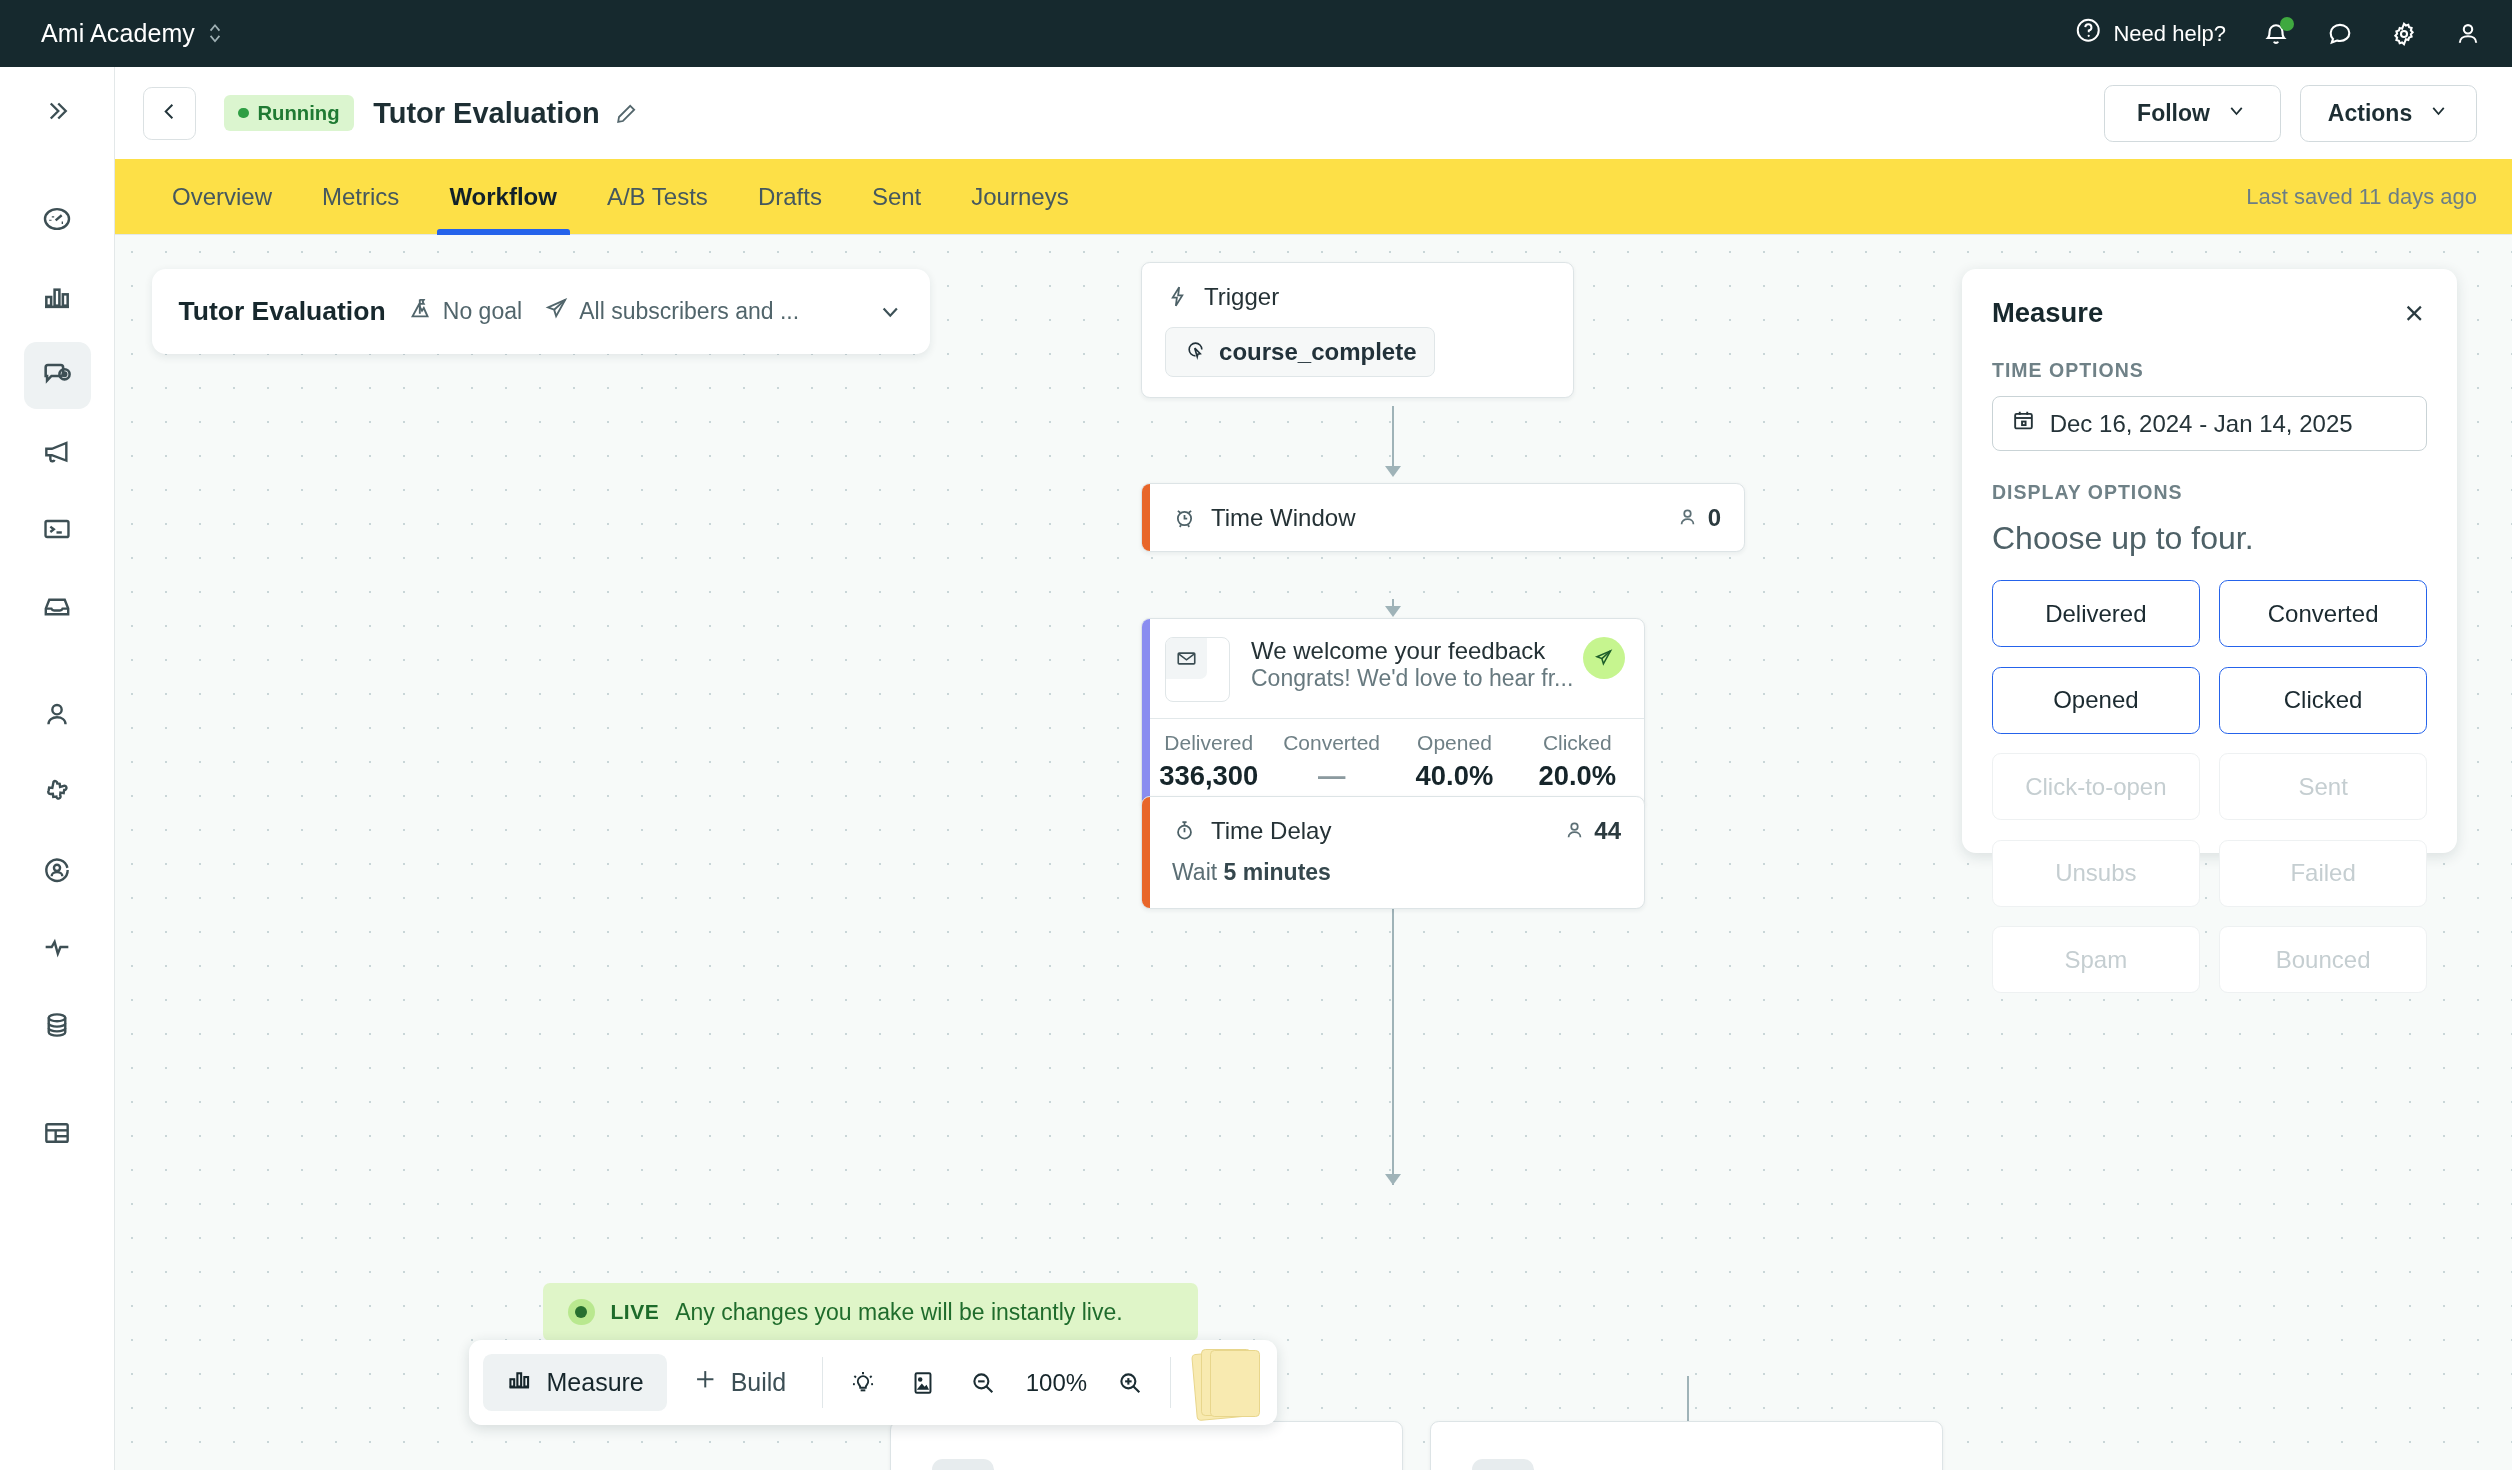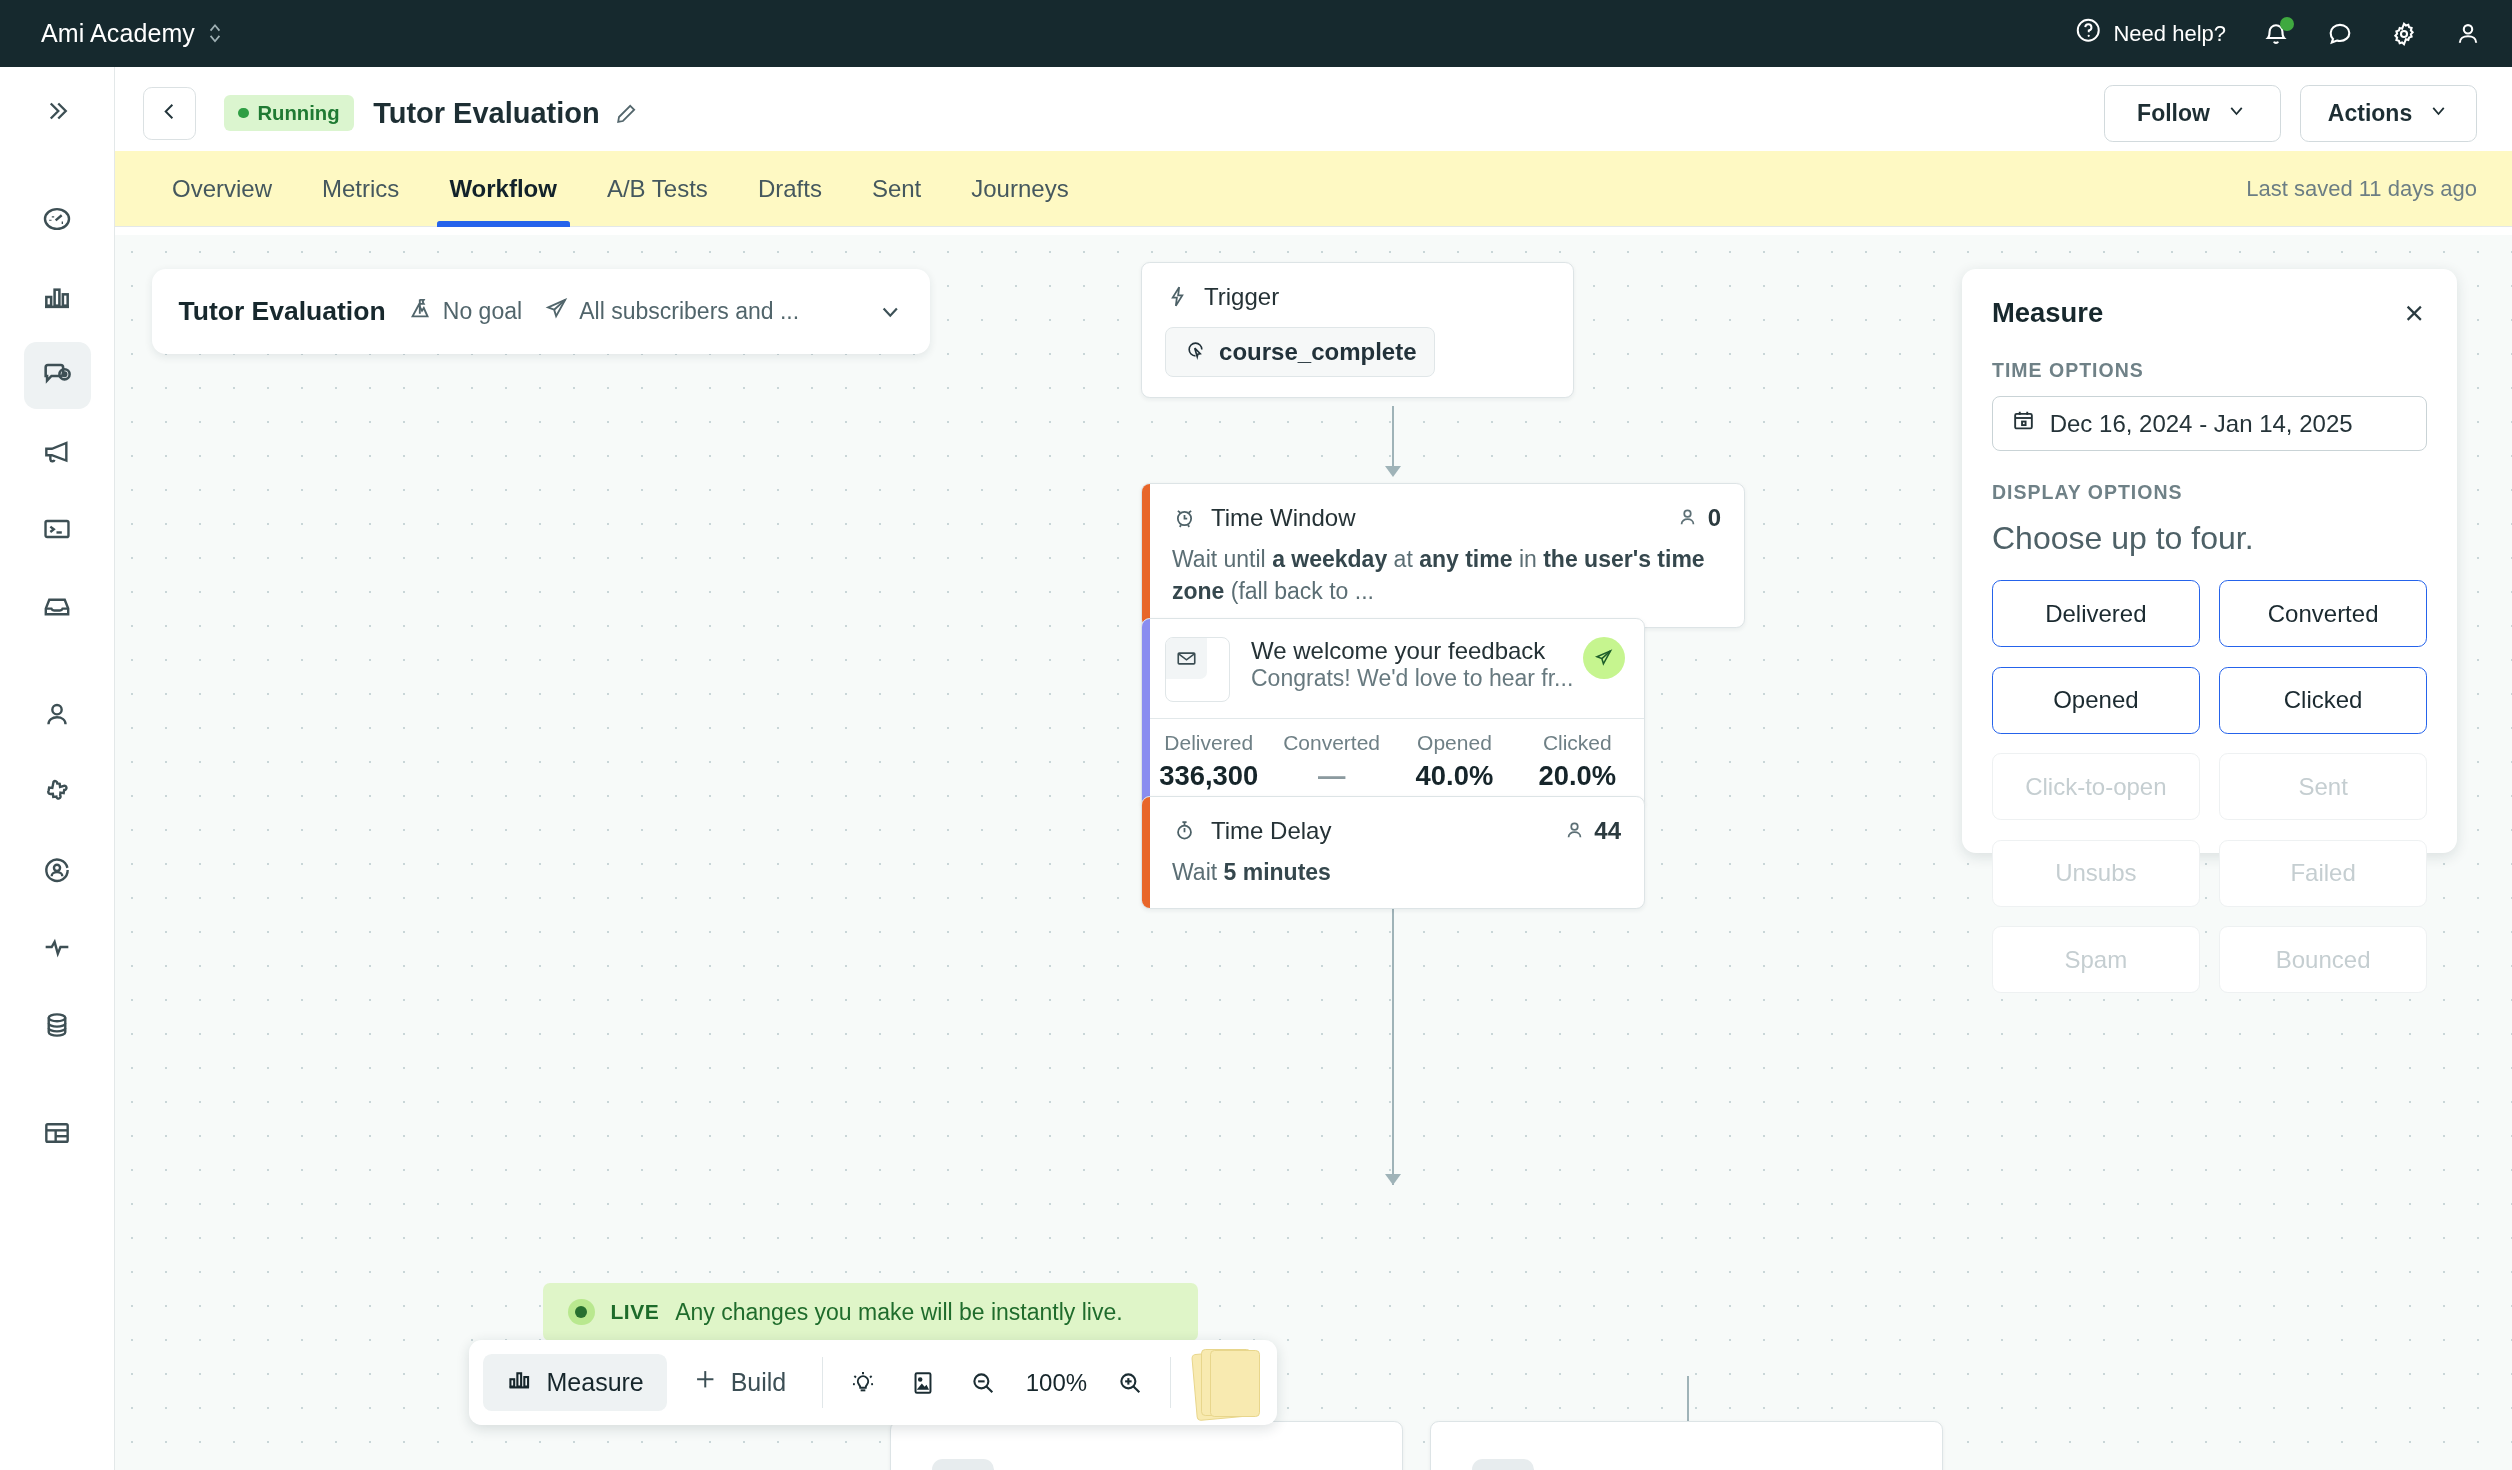--- a/index.html
+++ b/index.html
@@ -61,22 +61,22 @@
   .edit-pencil { margin-left: 14px; color: #53666c; display: flex; }
   .header-actions { margin-left: auto; display: flex; gap: 19.5px; }
   .hbtn {
     height: 57px; min-width: 177px; border: 0.9px solid #d2dadd; border-radius: 8.8px;
     background: #fff; color: #1d2e33; font-size: 23px; font-weight: bold;
     display: flex; align-items: center; justify-content: center; gap: 16px;
   }
 
   
   .tabbar {
-    position: absolute; top: 151px; left: 115px; width: 2397px; height: 76px;
-    background: #fef9c3; border-bottom: 0.9px solid #e3e8e9;
+    position: absolute; top: 159px; left: 115px; width: 2397px; height: 76px;
+    background: #fde047; border-bottom: 0.9px solid #e3e8e9;
     display: flex; align-items: center; padding: 0 35px 0 32px;
   }
   .tab {
     position: relative; height: 76px; display: flex; align-items: center;
     padding: 0 25px; font-size: 24px; color: #45585e;
   }
   .tab.active { color: #12222a; font-weight: bold; }
   .tab.active::after {
     content: ""; position: absolute; left: 12.4px; right: 12.4px; bottom: 0;
     height: 5.3px; background: #2563eb; border-radius: 2.7px 2.7px 0 0;
@@ -535,23 +535,20 @@
           </svg>
         </span>
         <span class="node-title">Time Window</span>
         <span class="people">
           <svg width="23" height="23" viewBox="0 0 24 24" fill="none" stroke="currentColor" stroke-width="1.8">
             <circle cx="12" cy="8" r="3.4"></circle>
               <path d="M5.8 19c0-3.3 2.9-5.2 6.2-5.2s6.2 1.9 6.2 5.2"></path>
           </svg>
           <span>0</span>
         </span>
-      </div>
-      <div class="node-desc">
-        <span>Wait until </span><b>a weekday</b><span> at </span><b>any time</b><span> in </span><b>the user's time zone</b><span> (fall back to ...</span>
       </div>
     </div>
   </div>
 
   <div class="node email-node">
     <span class="node-accent" style="background:#8a8df0"></span>
     <div class="email-top">
       <div class="email-thumb">
         <span class="mail-glyph">
           <svg width="23" height="23" viewBox="0 0 24 24" fill="none" stroke="currentColor" stroke-width="1.7">

